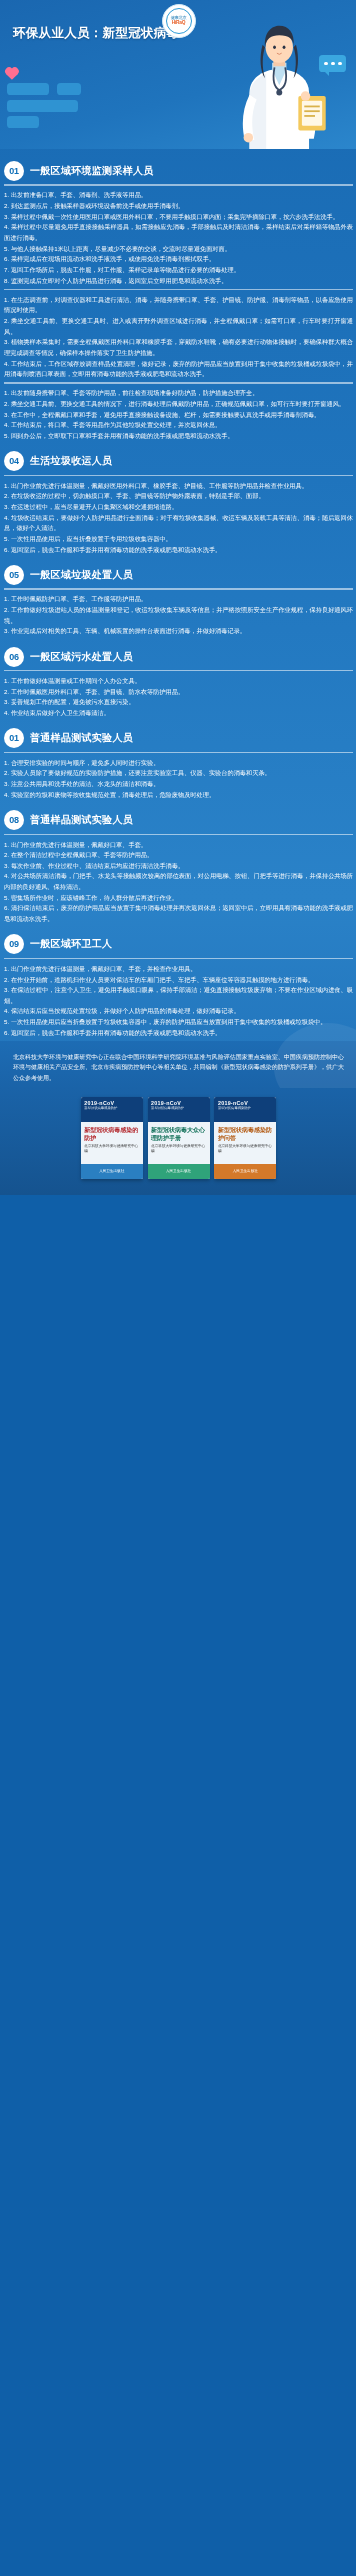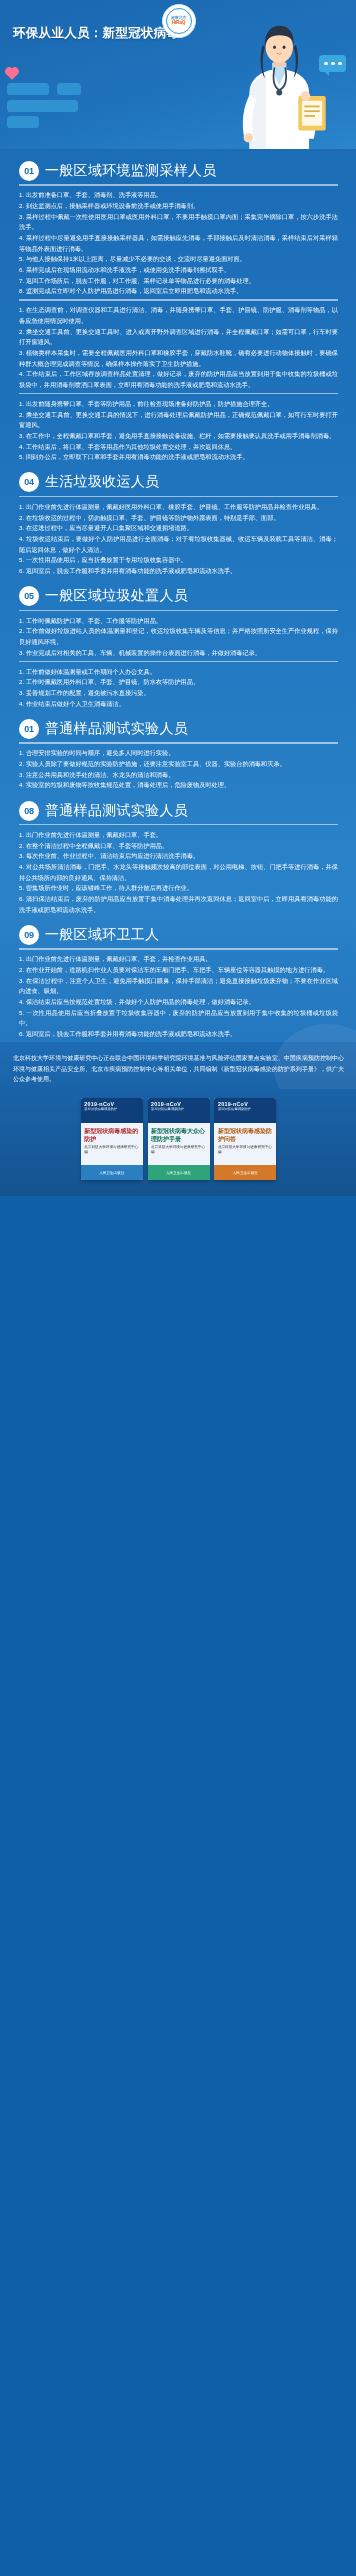--- a/index.html
+++ b/index.html
@@ -96,40 +96,40 @@
     content:""; position:absolute; width:8.3px;height:8.3px;background:#ff6f91;border-radius:50%;
   }
   .heart:before { top:-4.2px; left:0; }
   .heart:after { top:0; left:4.2px; }
 
   
   .doctor { position:absolute; right: 16.6px; bottom: 0; width: 125px; height: 128px; z-index: 5; }
 
   
   .content { padding: 2.4px 0 0 0; }
-  .section { padding: 0 19px; margin-bottom: 2.4px; }
+  .section { padding: 0 4px; margin-bottom: 2.4px; }
 
   .sec-head {
     display: flex; align-items: center;
     gap: 6px;
     margin: 9.5px 0 3.6px 0;
   }
   .num-circle {
     flex: 0 0 auto;
     width: 20px; height: 20px;
     border-radius: 50%;
     background: #ffffff;
     color: #1170b8;
     font-size: 9px;
     font-weight: bold;
     display:flex; align-items:center; justify-content:center;
     letter-spacing: -0.3px;
   }
   .sec-title {
-    font-size: 14px; font-weight: normal; color: #ffffff;
+    font-size: 10px; font-weight: bold; color: #ffffff;
     letter-spacing: 0.3px;
   }
   .sec-underline {
     height: 1.2px; background: rgba(255,255,255,.55);
     margin: 0 0 4.8px 0;
   }
   .sec-body {
     font-size: 6.2px;
     line-height: 1.72;
     color: #ffffff;
@@ -308,20 +308,24 @@
         <div class="num-circle">05</div>
         <div class="sec-title">一般区域垃圾处置人员</div>
       </div>
       <div class="sec-underline"></div>
       <div class="sec-body" style="white-space: pre-line;">1. 工作时佩戴防护口罩、手套、工作服等防护用品。
 2. 工作前做好垃圾进站人员的体温测量和登记，收运垃圾收集车辆及等信息；并严格按照所安全生产作业规程，保持良好通风环境。
 3. 作业完成后对相关的工具、车辆、机械装置的操作台表面进行消毒，并做好消毒记录。</div>
     </div>
 
     <div class="section">
+      <div class="sec-head">
+        <div class="num-circle">06</div>
+        <div class="sec-title">一般区域污水处置人员</div>
+      </div>
       <div class="sec-underline"></div>
       <div class="sec-body" style="white-space: pre-line;">1. 工作前做好体温测量或工作期间个人办公文具。
 2. 工作时佩戴医用外科口罩、手套、护目镜、防水衣等防护用品。
 3. 妥善规划工作的配置，避免被污水直接污染。
 4. 作业结束后做好个人卫生消毒清洁。</div>
     </div>
 
     <div class="section">
       <div class="sec-head">
         <div class="num-circle">01</div>

